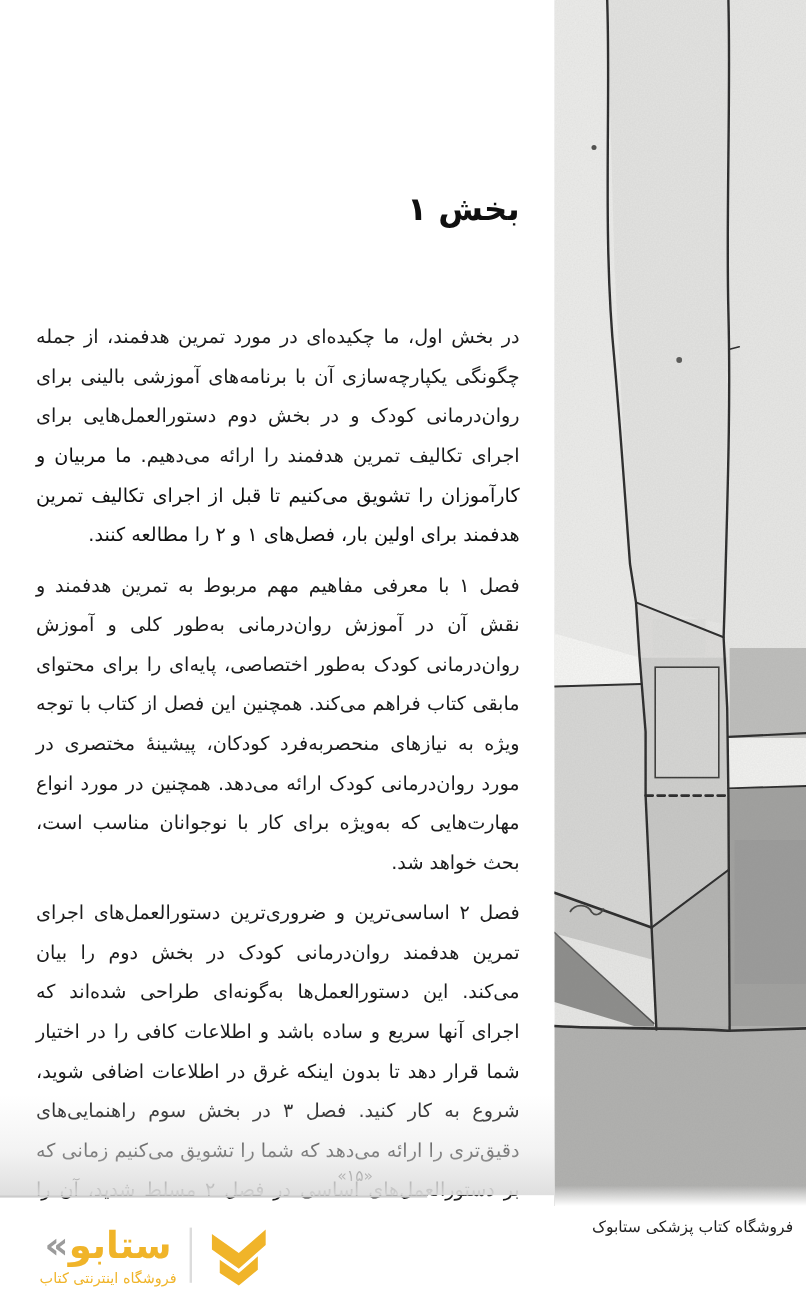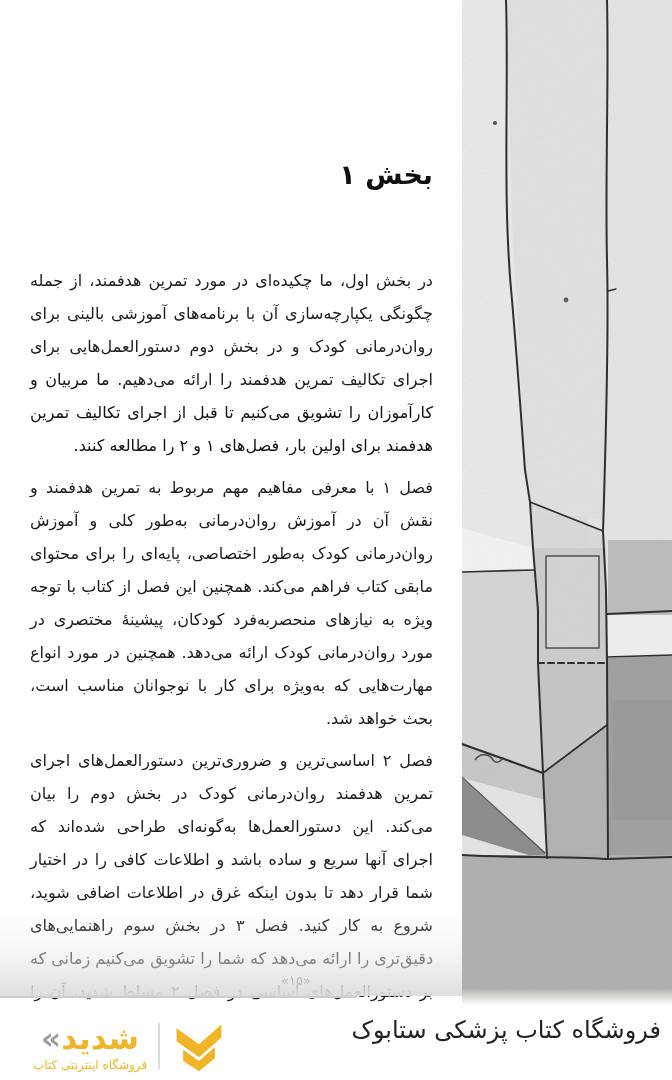--- a/index.html
+++ b/index.html
@@ -23,21 +23,21 @@
 
   .page-number { position:absolute; left:256px; top:973px; width:80px; text-align:center;
                  font-size:13px; color:#3d3d3d; direction:rtl; }
 
   .page-edge-gradient { position:absolute; left:0; top:912px; width:462px; height:84px;
       background:linear-gradient(180deg, rgba(234,234,234,0) 0%, rgba(229,229,229,0.45) 55%, rgba(221,221,221,0.95) 100%); }
   .page-edge-line { position:absolute; left:0; top:996px; width:356px; height:2px; background:#cccccc; }
 
   
   .footer { position:absolute; left:0; top:1008px; width:672px; height:72px; background:#ffffff; }
-  .store-name { position:absolute; right:11px; top:8px; font-size:24px; color:#222222;
+  .store-name { position:absolute; right:11px; top:8px; font-size:13px; color:#222222;
                 direction:rtl; font-weight:500; }
   .website { position:absolute; right:5px; top:37px; font-size:21px; font-weight:bold;
              letter-spacing:6px; color:#141414; white-space:nowrap; }
   .website .accent { color:#EDB421; }
 
   .logo-group { position:absolute; left:33px; top:10px; display:flex; align-items:center; gap:11px; }
   .logo-text-block { display:flex; flex-direction:column; align-items:center; }
   .logo-wordmark { font-size:31px; font-weight:bold; color:#F0B429; direction:rtl; line-height:34px; }
   .logo-wordmark .kaf { color:#9b9b9b; font-weight:bold; }
   .logo-subtitle { font-size:12px; color:#F0B429; margin-top:3px; direction:rtl; }
@@ -131,21 +131,21 @@
     <div class="page-edge-line"></div>
   </div>
 
   <div class="footer">
 
     <div class="store-name">فروشگاه کتاب پزشکی ستابوک</div>
 
 
     <div class="logo-group">
       <div class="logo-text-block">
-        <div class="logo-wordmark"><span>شدید</span><span class="kaf" dir="ltr">«</span></div>
+        <div class="logo-wordmark"><span>ستابو</span><span class="kaf" dir="ltr">«</span></div>
         <div class="logo-subtitle">فروشگاه اینترنتی کتاب</div>
       </div>
       <div class="logo-divider"></div>
       <div class="chevron-icon">
         <svg width="56" height="56" viewBox="0 0 60 58" xmlns="http://www.w3.org/2000/svg">
           <polygon points="6,10 30,27 54,6 54,20 30,41 6,24" fill="#F0B429"></polygon>
           <polygon points="13,33 30,45 47,30 47,42 30,56 13,45" fill="#F0B429"></polygon>
         </svg>
       </div>
     </div>

